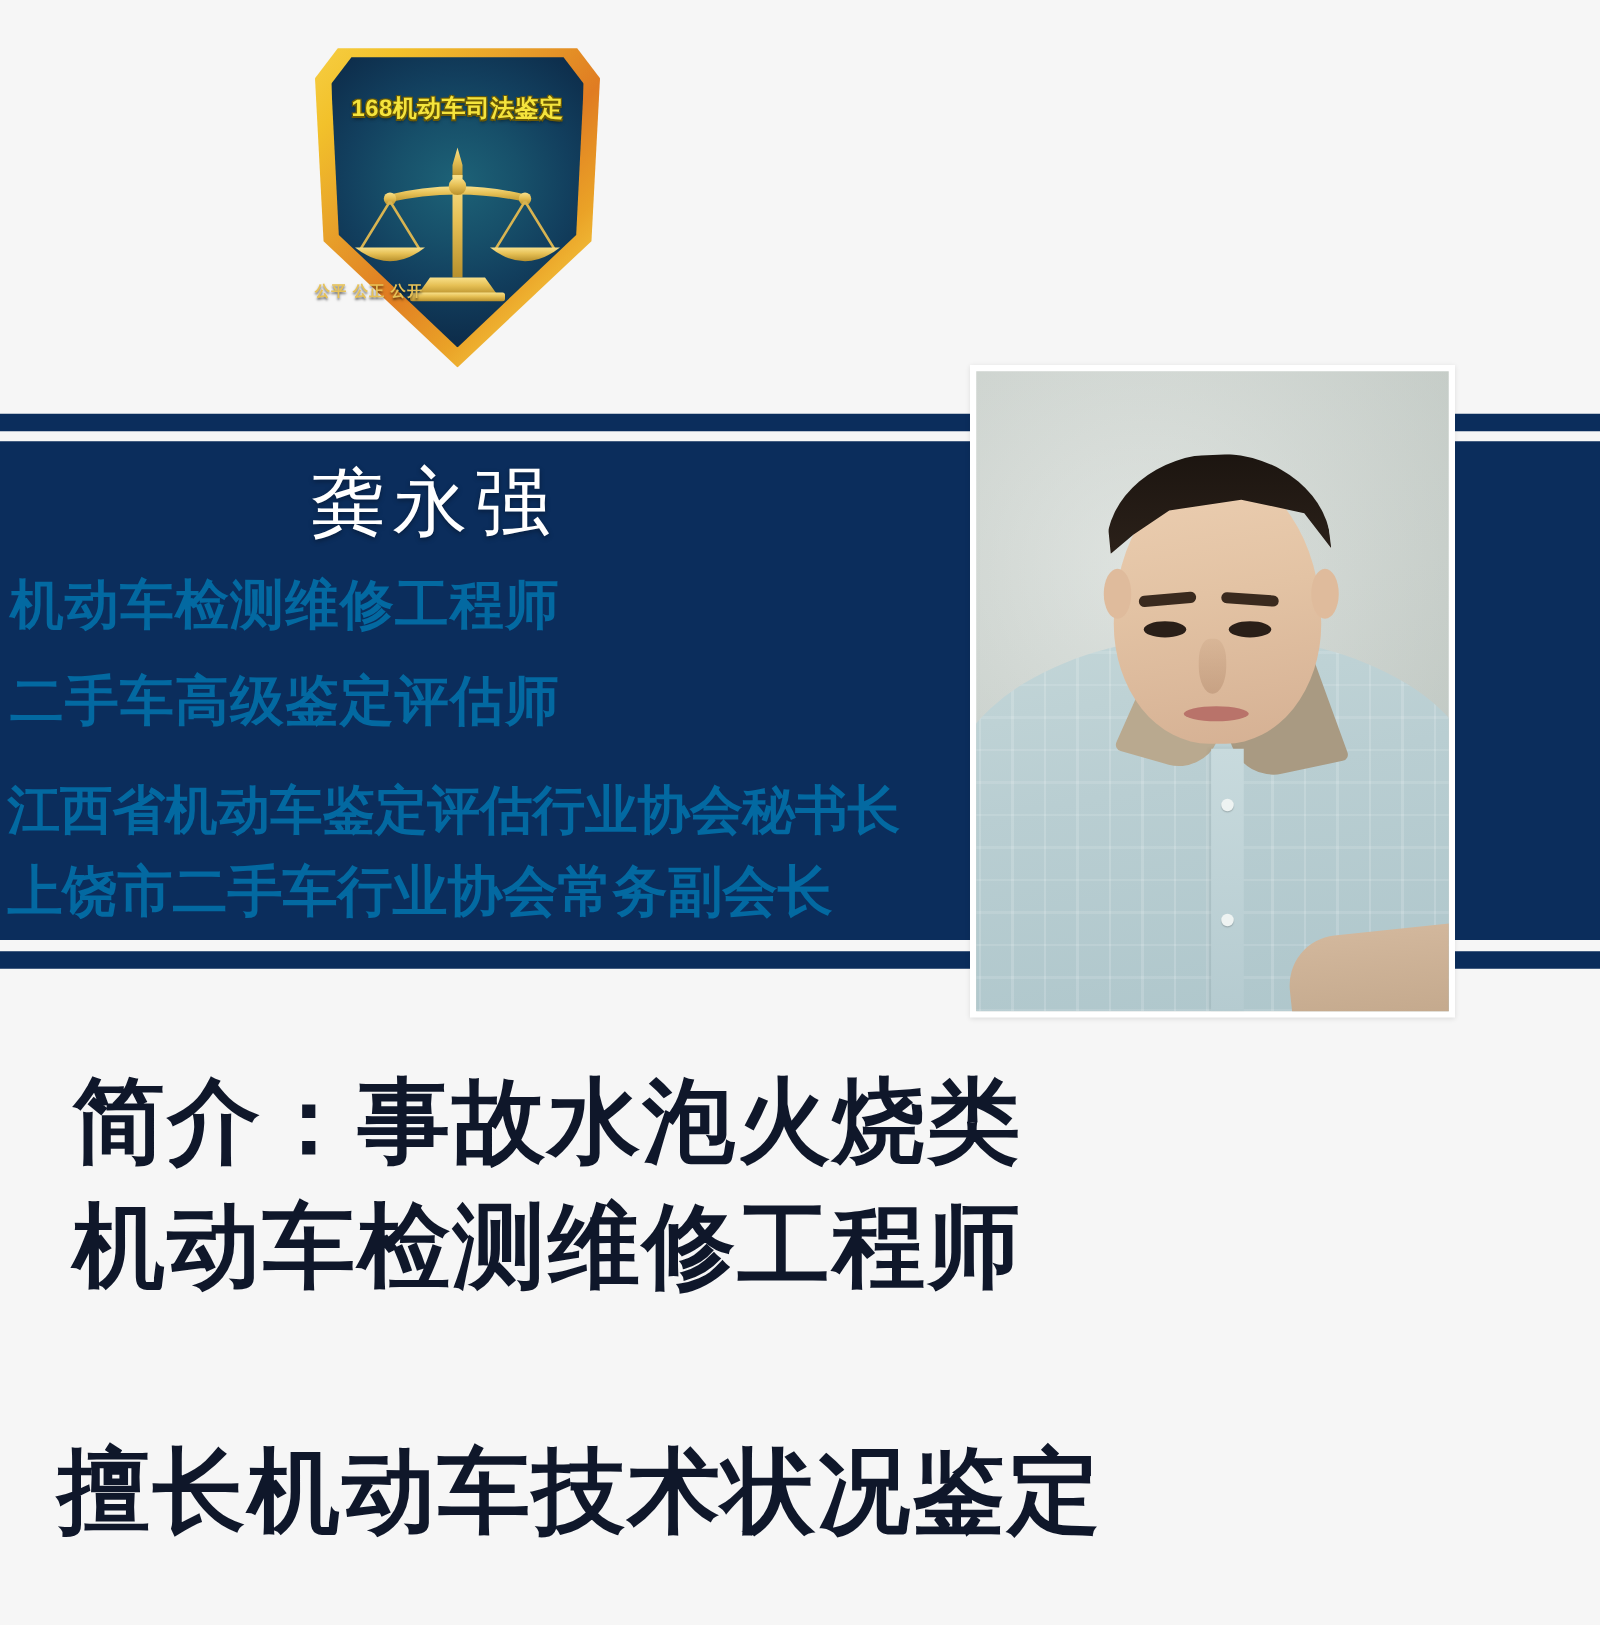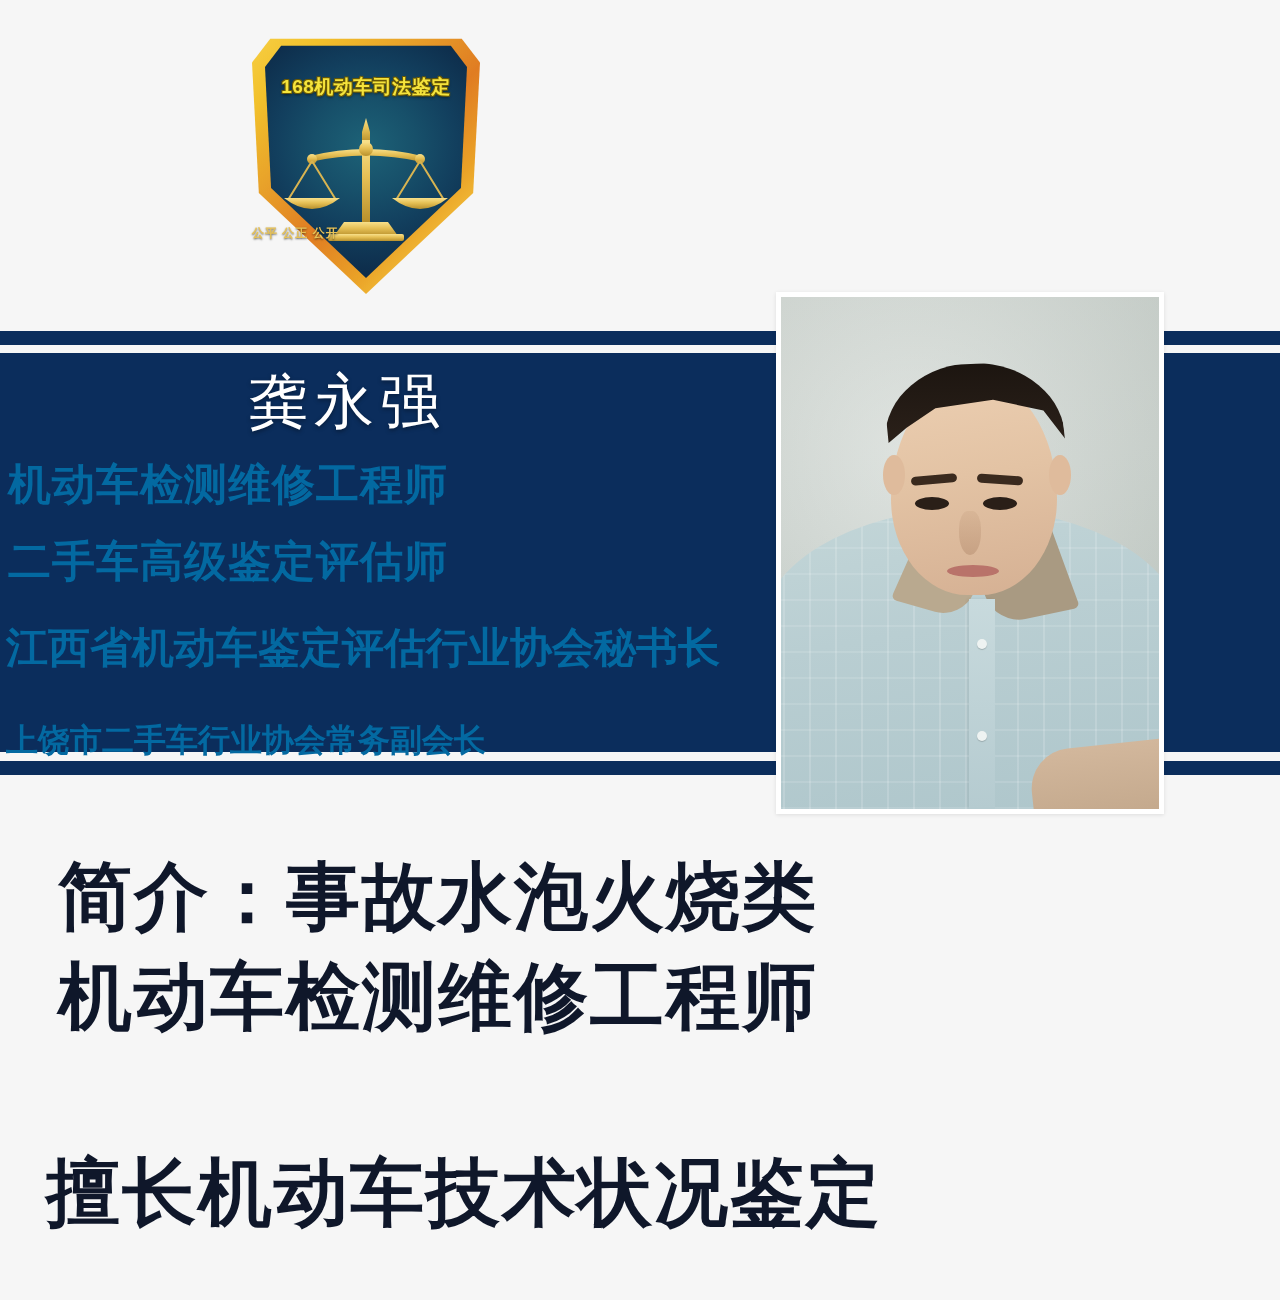--- a/index.html
+++ b/index.html
@@ -107,21 +107,21 @@
   .cred {
     position:absolute;
     color:#0369a1;
     white-space:nowrap;
     font-weight:700;
     line-height:1;
   }
   .cred-0 { left:8px;  top:463px; font-size:43px; letter-spacing:1px; }
   .cred-1 { left:8px;  top:540px; font-size:43px; letter-spacing:1px; }
   .cred-2 { left:6px;  top:627px; font-size:42px; letter-spacing:0px; }
-  .cred-3 { left:6px;  top:724px; font-size:32px; letter-spacing:0px; }
+  .cred-3 { left:6px;  top:692px; font-size:44px; letter-spacing:0px; }
 
   
   .photo-frame {
     position:absolute;
     left:776px; top:292px;
     width:388px; height:522px;
     background:#ffffff;
     padding:5px;
     box-shadow:0 1px 4px rgba(0,0,0,.10);
   }

